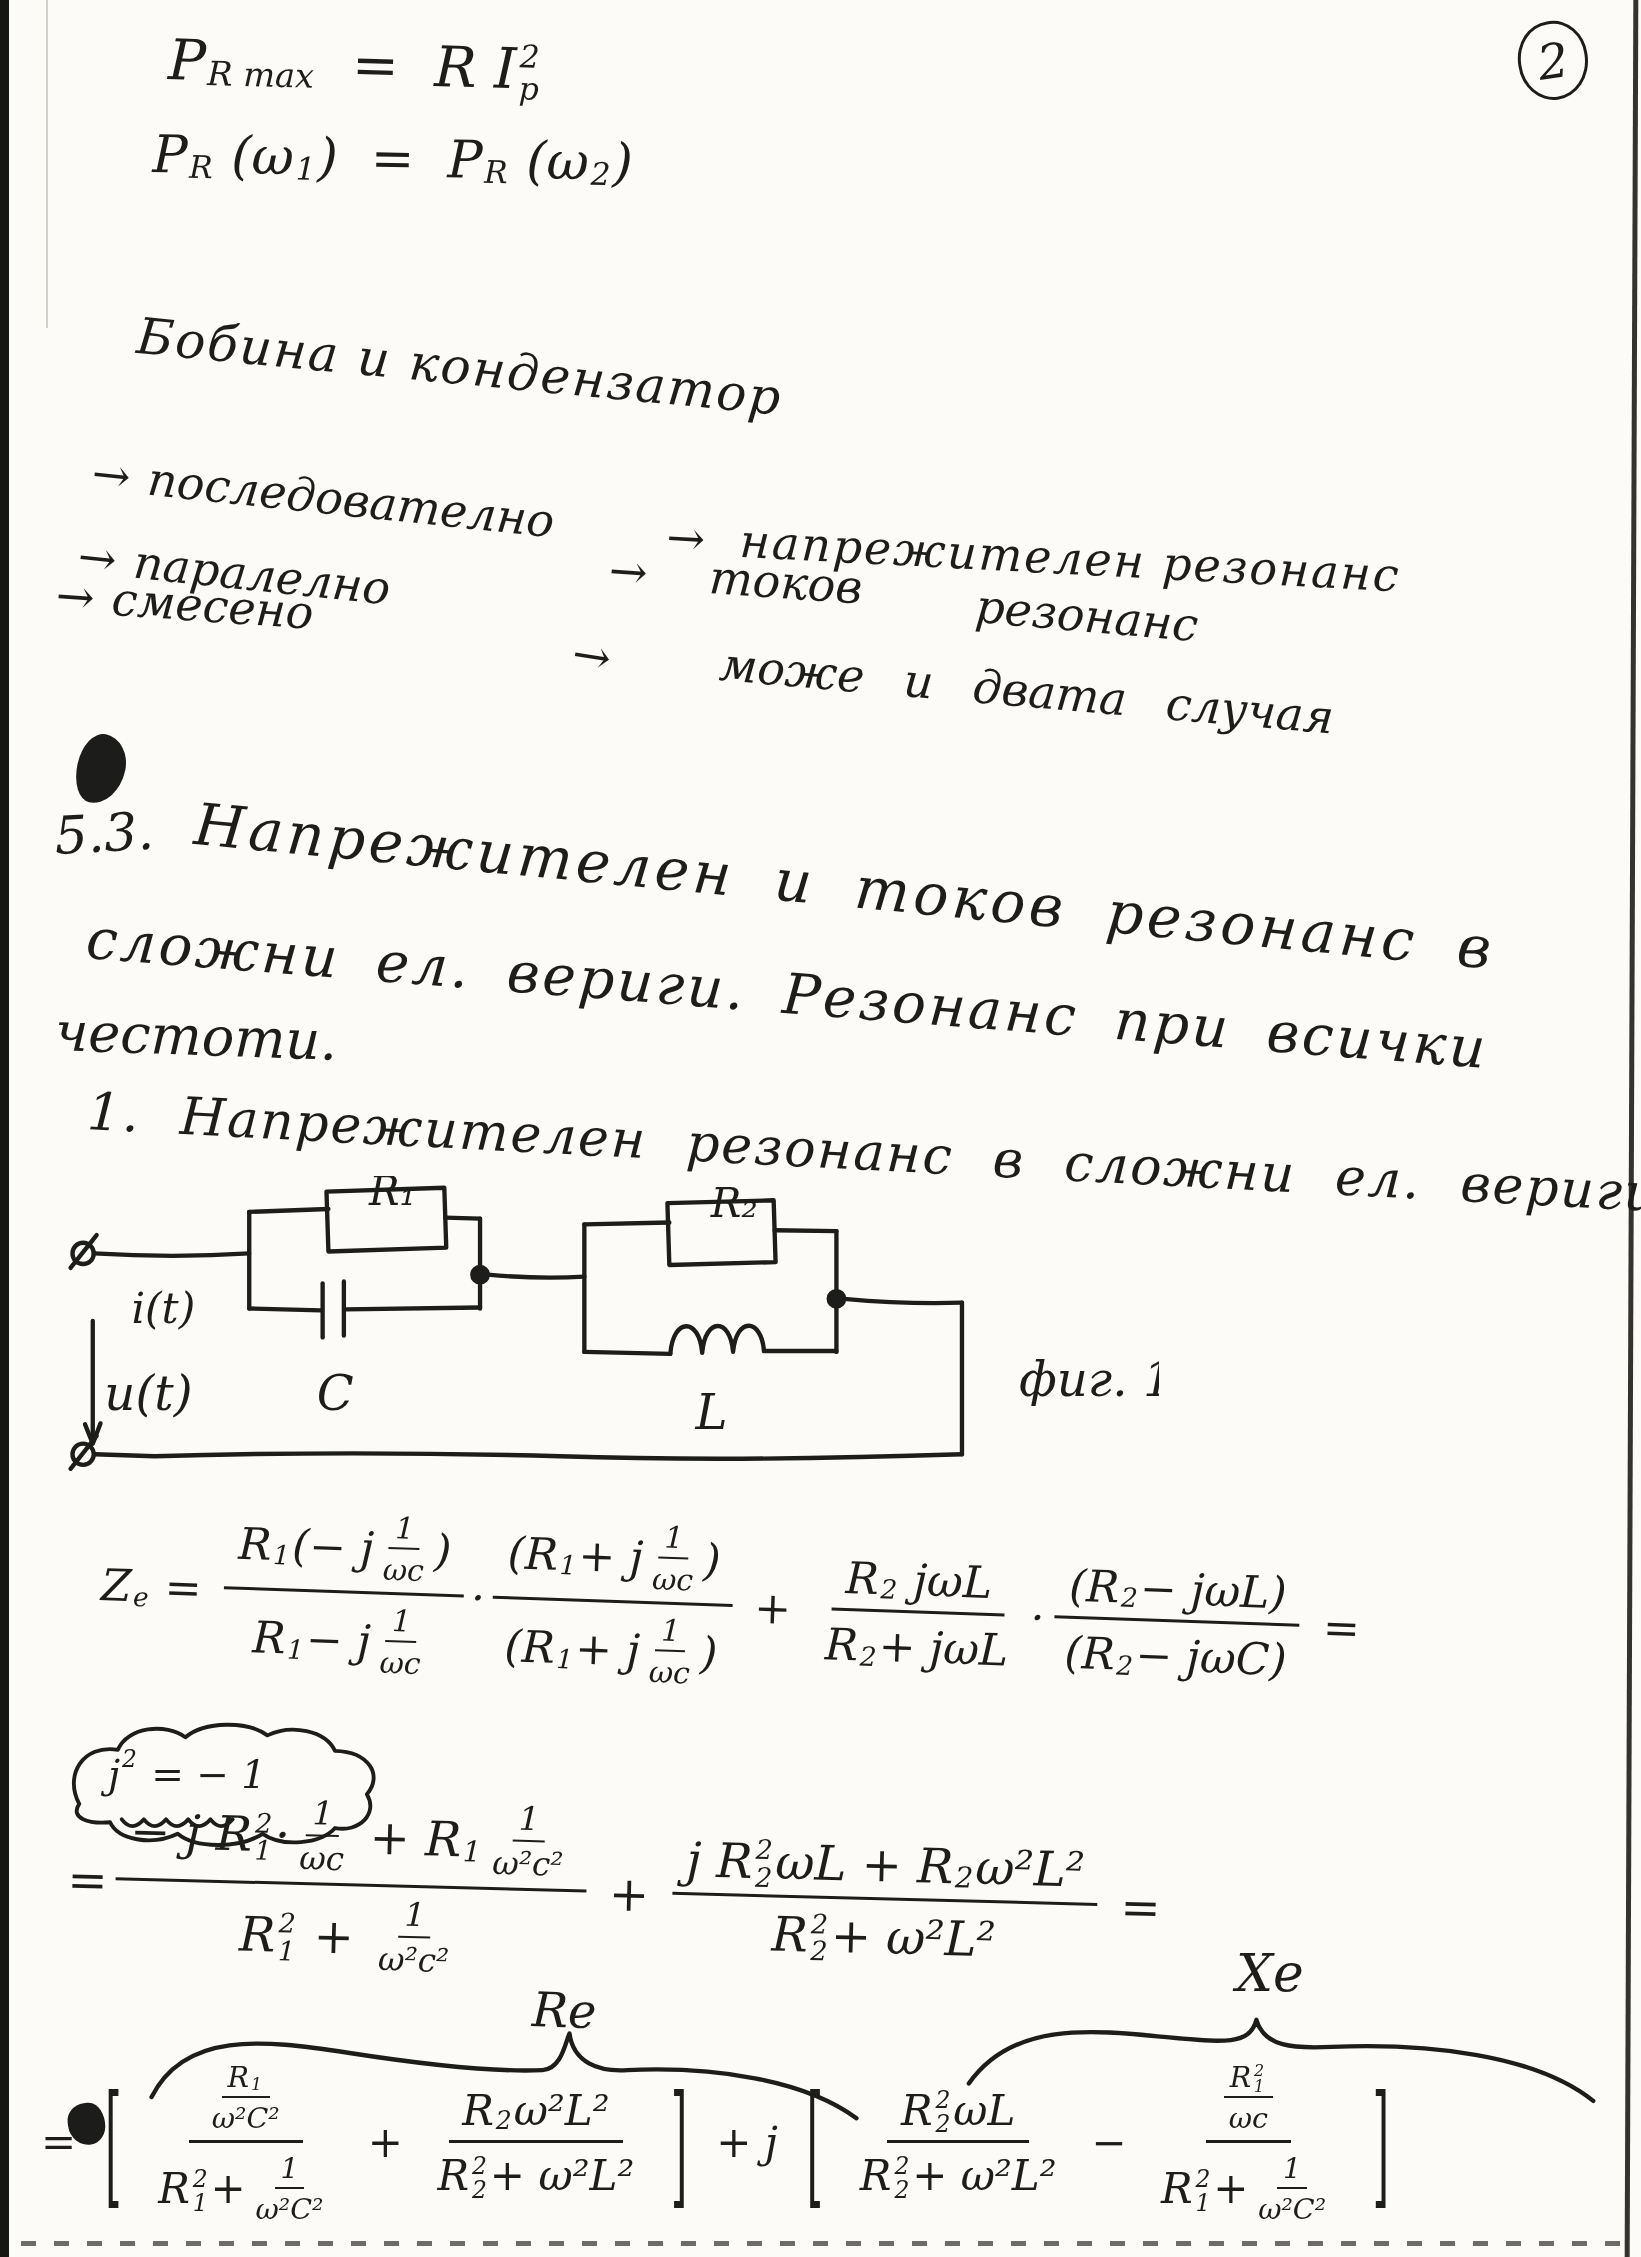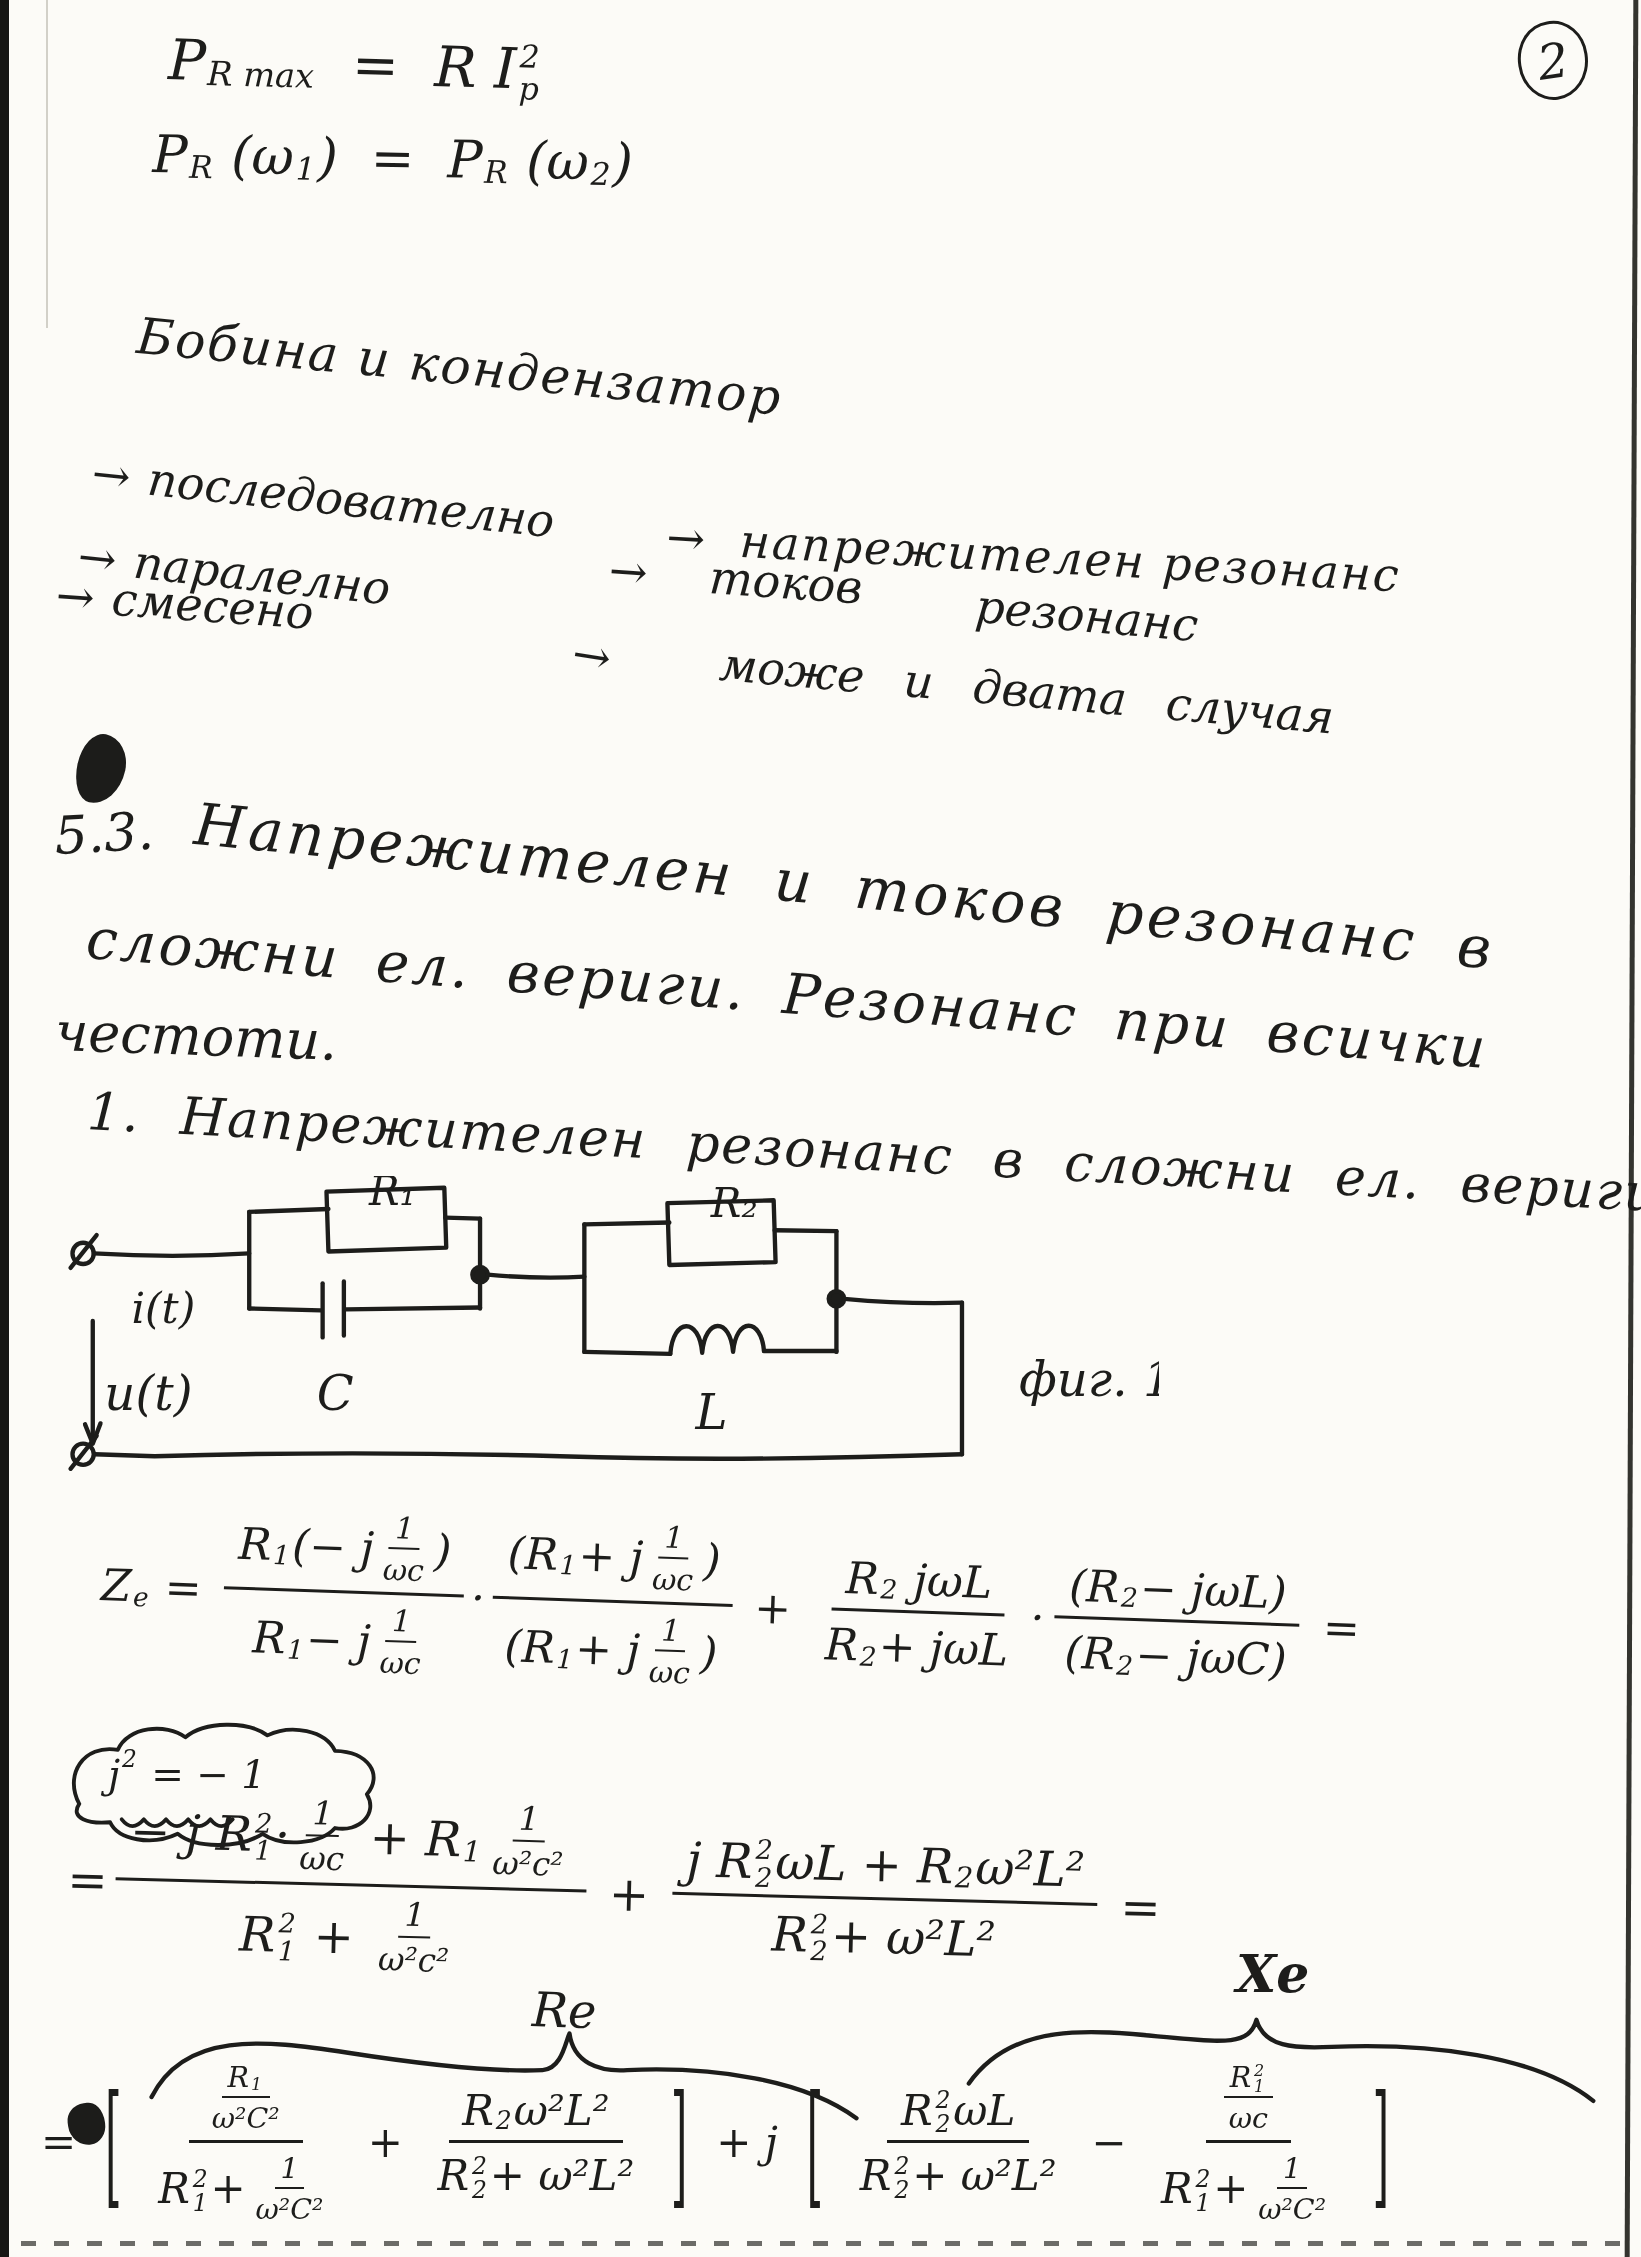--- a/index.html
+++ b/index.html
@@ -337,21 +337,21 @@
           <span class="t">+ ω²L²</span>
         </span>
       </span>
       <span class="t"> =</span>
     </div>
 
   <div class="brace-label" style="left:533px;top:1981px;font-size:48px;transform:rotate(2deg);">Re</div>
   <svg style="position:absolute;left:145px;top:2020px;" width="719" height="104" viewBox="0 0 745 108">
     <path class="stk" d="M 6 80 C 40 12 120 20 210 34 C 300 48 370 54 412 52 C 432 51 436 22 440 14 C 444 44 470 54 500 52 C 590 48 684 62 738 102"></path>
   </svg>
-  <div class="brace-label" style="left:1236px;top:1943px;font-size:52px;font-weight:bold;">Xe</div>
+  <div class="brace-label" style="left:1236px;top:1943px;font-size:52px;">Xe</div>
   <svg style="position:absolute;left:964px;top:2008px;" width="637" height="97" viewBox="0 0 660 100">
     <path class="stk" d="M 5 78 C 50 14 130 22 210 30 C 270 36 296 38 303 12 C 311 40 341 42 381 40 C 481 36 592 48 652 96"></path>
   </svg>
 
   <div class="fline" style="left:41px;top:2058px;font-size:42px;">
       <span class="t">= </span>
       <span class="bigbr">[</span>
       <span class="frac">
         <span class="num">
           <span class="frac">

